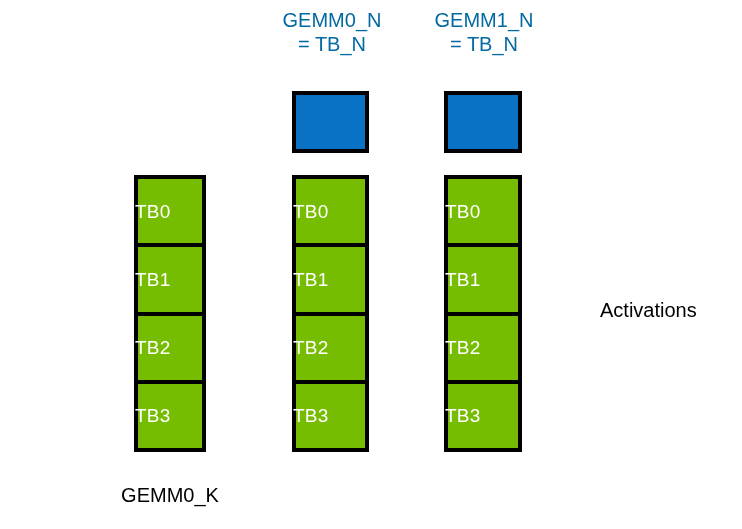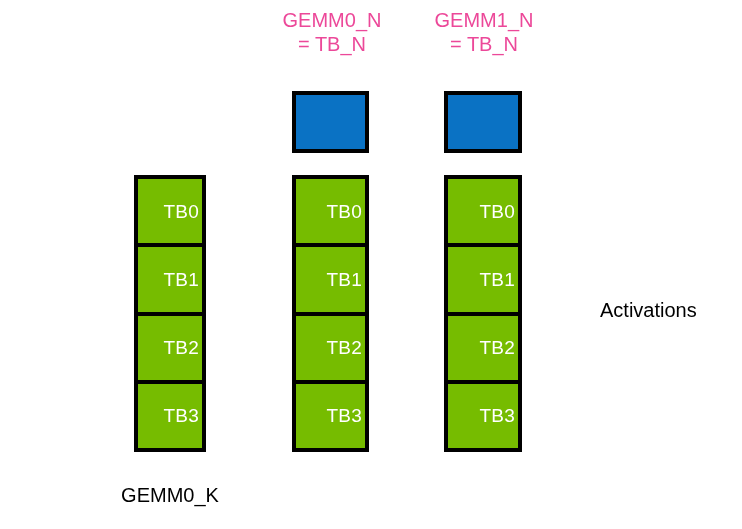--- a/index.html
+++ b/index.html
@@ -18,21 +18,21 @@
     background: #ffffff;
     overflow: hidden;
   }
 
   
   .n-label {
     position: absolute;
     text-align: center;
     font-size: 20px;
     line-height: 24px;
-    color: #ec4899;
+    color: #0369a1;
     white-space: nowrap;
   }
   .n-label .l1 { display: block; }
   .n-label .l2 { display: block; }
 
   #gemm0-n-label { left: 252px; top: 8px; width: 160px; }
   #gemm1-n-label { left: 404px; top: 8px; width: 160px; }
 
   
   .weight-box {
@@ -59,21 +59,21 @@
   #column-1 { left: 292px; width: 77px; }
   #column-2 { left: 444px; width: 78px; }
 
   .tb-cell {
     flex: 1 1 0;
     background: #76BC00;
     border: 4px solid #000000;
     box-sizing: border-box;
     display: flex;
     align-items: center;
-    justify-content: flex-end;
+    justify-content: flex-start;
     margin-bottom: -4px;
     position: relative;
   }
   .tb-cell:last-child { margin-bottom: 18px; }
 
   .tb-label {
     color: #ffffff;
     font-size: 19px;
     line-height: 19px;
     letter-spacing: 0.2px;

